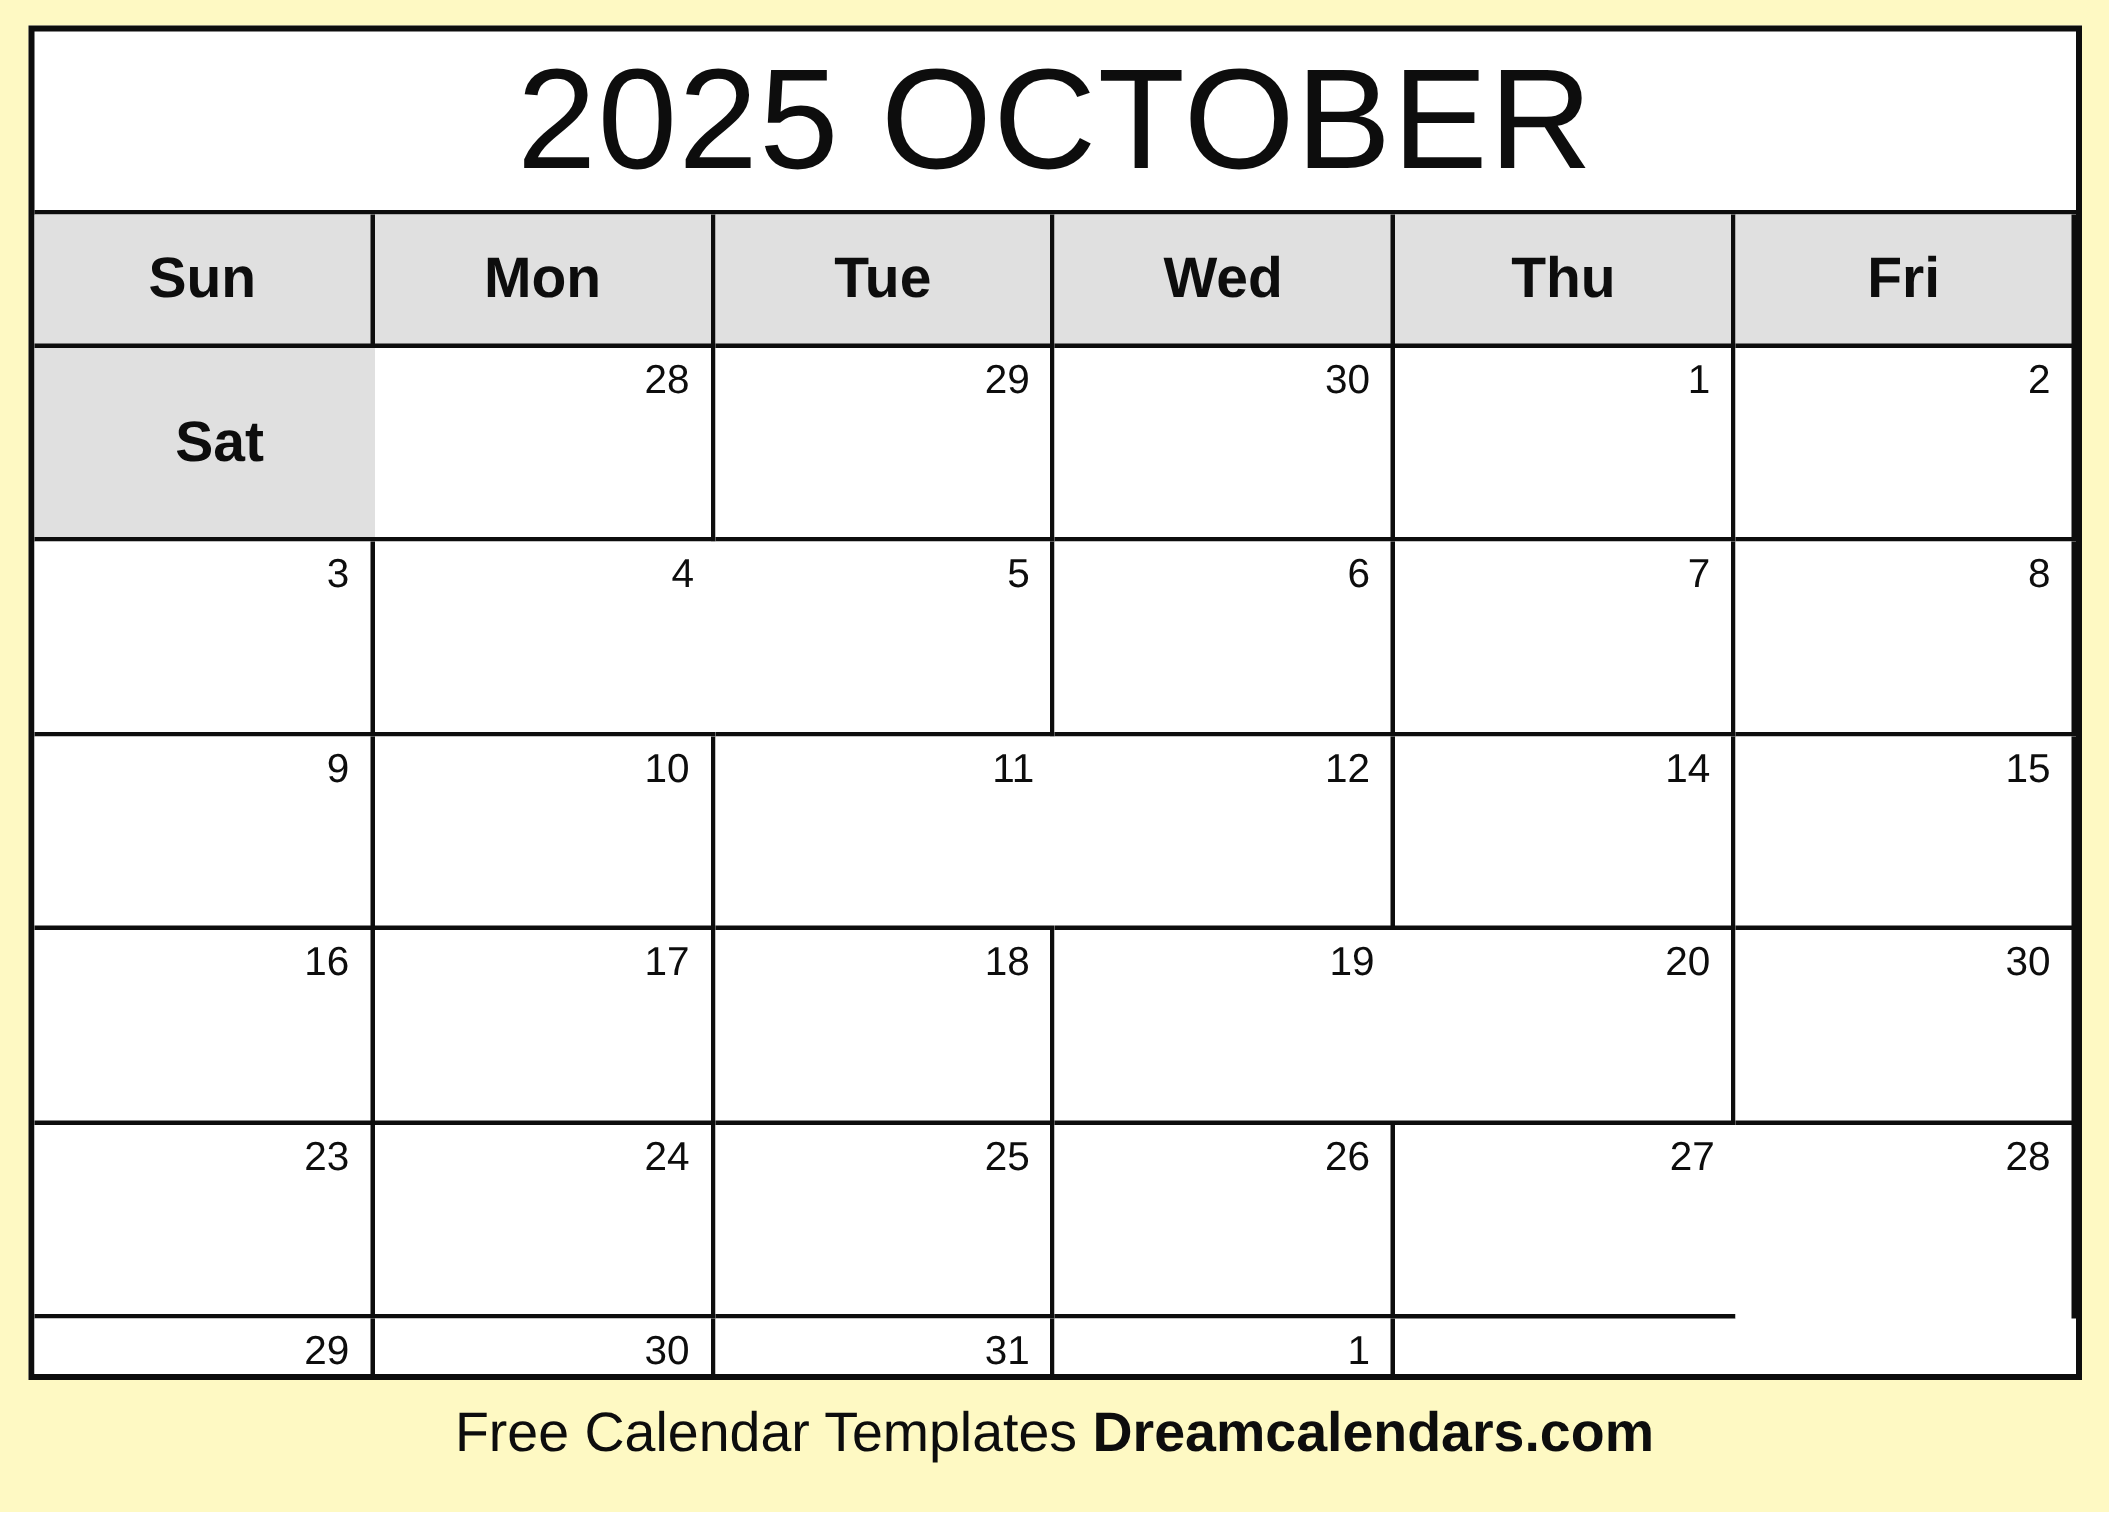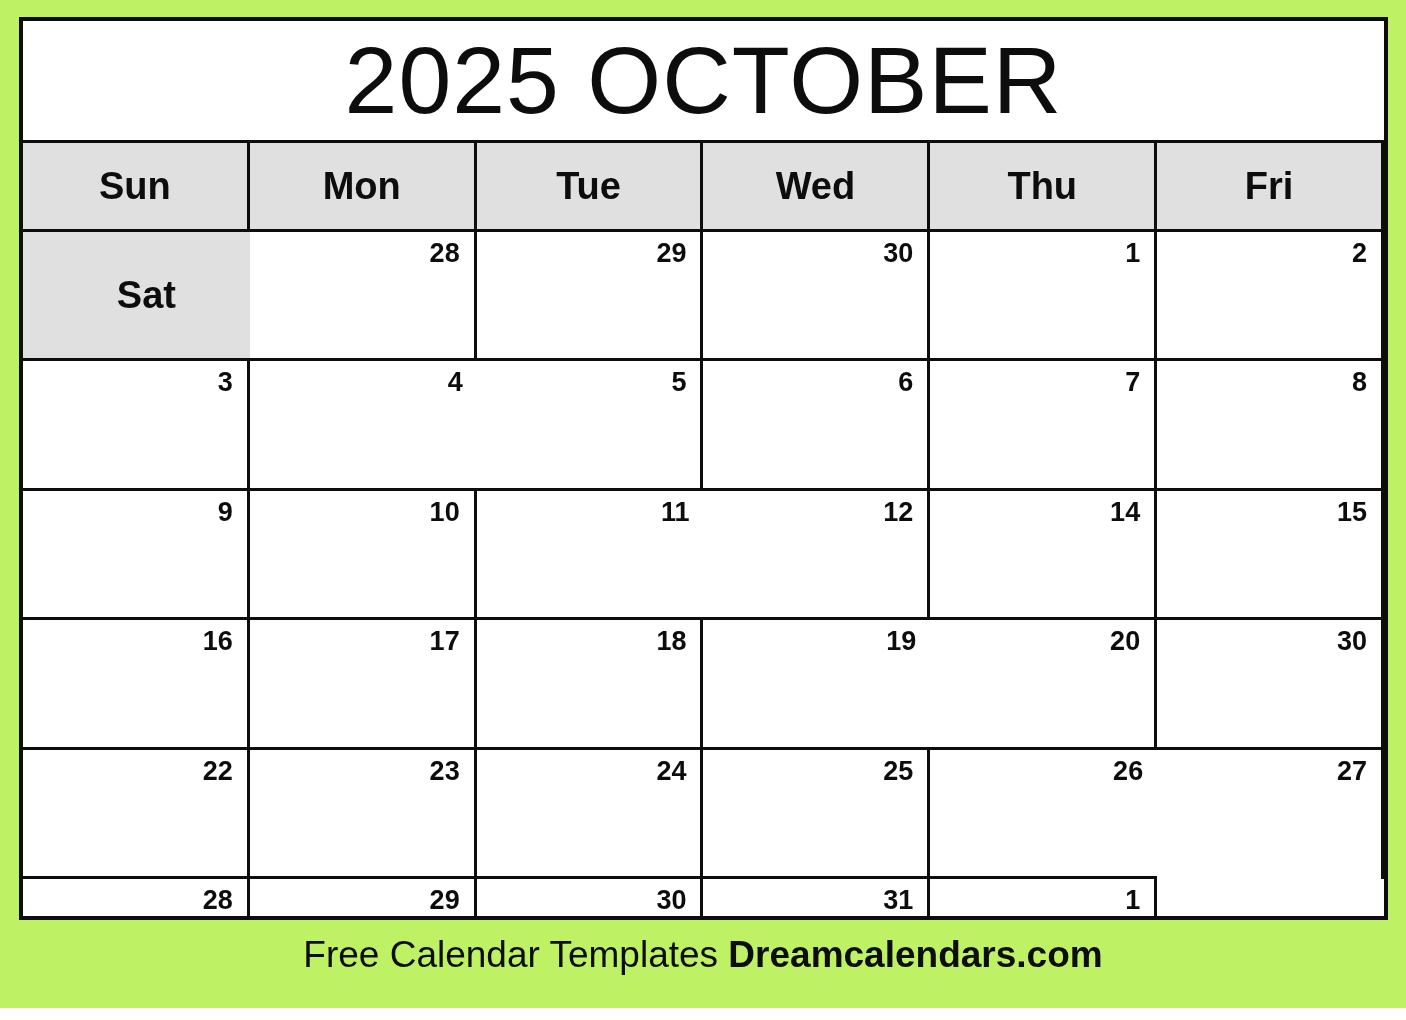--- a/index.html
+++ b/index.html
@@ -6,21 +6,21 @@
     margin: 0;
     padding: 0;
     background: #ffffff;
     font-family: "Liberation Sans", sans-serif;
     color: #0d0d0d;
   }
   .page {
     position: relative;
     width: 1406px;
     height: 1008px;
-    background: #bef264;
+    background: #fef9c3;
     overflow: hidden;
   }
   .calendar {
     position: absolute;
     left: 19px;
     top: 17px;
     width: 1369px;
     height: 903px;
     box-sizing: border-box;
     border: 4px solid #0d0d0d;
@@ -57,21 +57,21 @@
     font-weight: bold;
   }
   .grid > .hcell:nth-child(7n) { border-right: none; padding-left: 20px; }
   .dcell {
     border-right: 3px solid #0d0d0d;
     border-bottom: 3px solid #0d0d0d;
     box-sizing: border-box;
     padding: 6px 14px 0 0;
     text-align: right;
     font-size: 27px;
-    font-weight: bold;
+    font-weight: normal;
     background: #ffffff;
   }
   .grid > .dcell:nth-child(7n) { border-right: none; }
   .grid > .dcell:nth-child(n+36) { border-bottom: none; }
   .footer {
     position: absolute;
     left: 0;
     top: 934px;
     width: 100%;
     text-align: center;
@@ -118,21 +118,20 @@
       <div class="dcell">12</div>
       <div class="dcell">14</div>
       <div class="dcell">15</div>
       <div class="dcell">16</div>
       <div class="dcell">17</div>
       <div class="dcell">18</div>
 
       <div class="dcell">19</div>
       <div class="dcell">20</div>
       <div class="dcell">30</div>
-      <div class="dcell">22</div>
       <div class="dcell">23</div>
       <div class="dcell">24</div>
       <div class="dcell">25</div>
 
       <div class="dcell">26</div>
       <div class="dcell">27</div>
       <div class="dcell">28</div>
       <div class="dcell">29</div>
       <div class="dcell">30</div>
       <div class="dcell">31</div>

